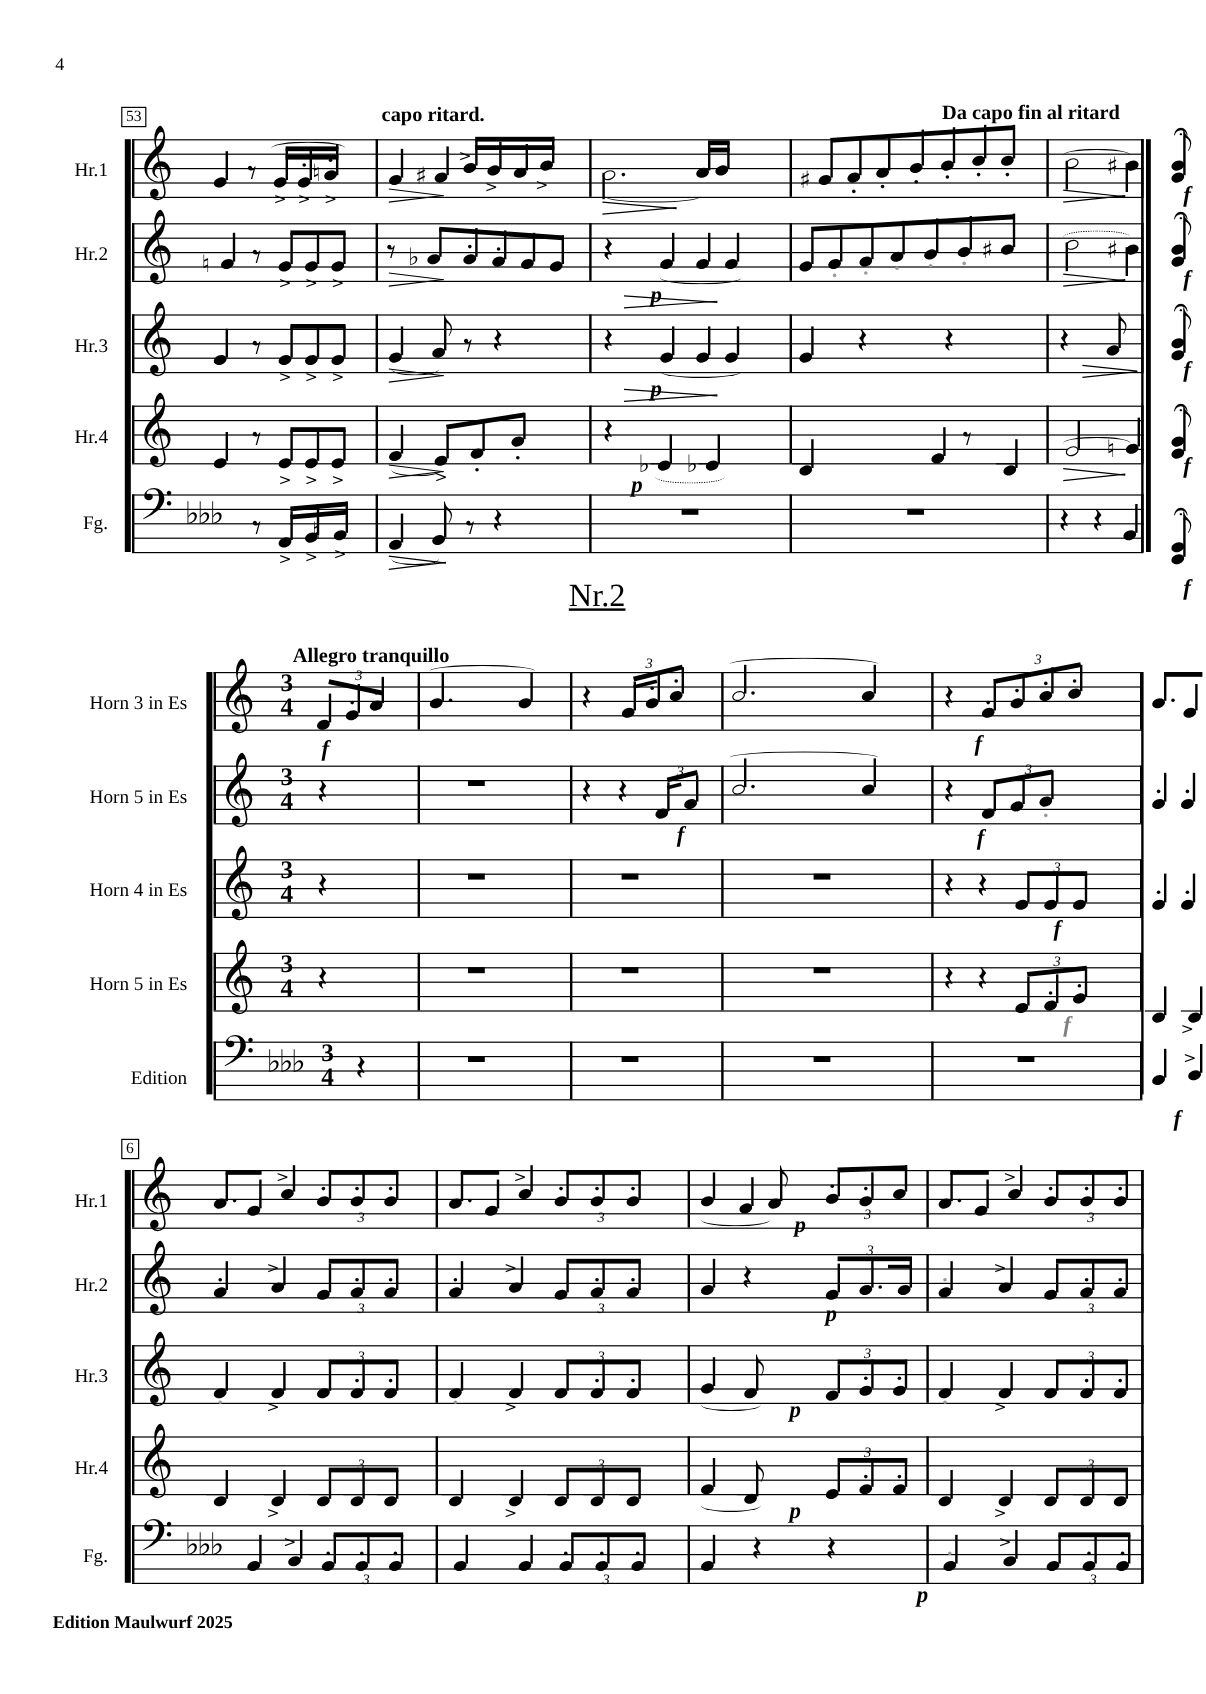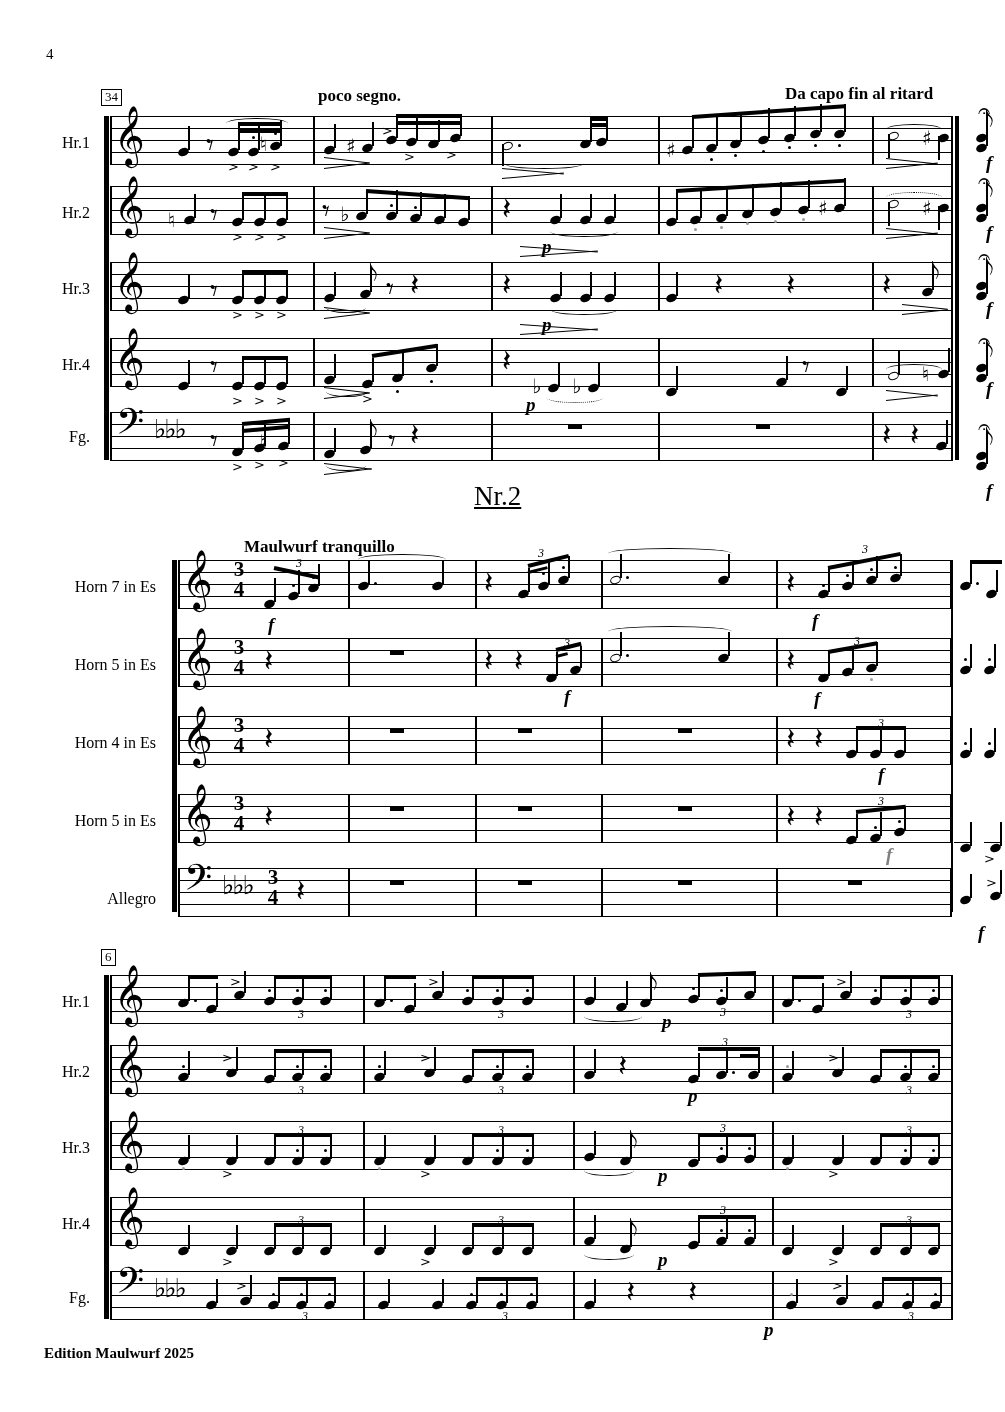--- a/index.html
+++ b/index.html
@@ -101,22 +101,22 @@
 </style>
 </head>
 <body>
 
 <div class="page">
 
   <div class="page-number">4</div>
 
   <div class="system" style="left:0;top:0;width:1005px;height:500px;">
 
-    <div class="rehearsal" style="left:101px;top:89px;">34</div>
-    <div class="marking" style="left:318px;top:86px;">poco segno.</div>
+    <div class="rehearsal" style="left:101px;top:89px;">53</div>
+    <div class="marking" style="left:318px;top:86px;">capo ritard.</div>
     <div class="marking" style="left:785px;top:84px;">Da capo fin al ritard</div>
 
     <div class="brace" style="left:104px;top:116px;width:5px;height:344px;"></div>
 
     <div class="instr-label" style="left:20px;top:134px;width:70px;">Hr.1</div>
     <div class="staff" style="left:110px;top:116px;width:843px;">
       <div class="lines" style="width:843px;">
           <i></i>
           <i></i>
           <i></i>
@@ -570,25 +570,25 @@
     <div class="dyn" style="left:986px;top:480px;">f</div>
 
     <div class="barline" style="left:951px;top:116px;height:344px;"></div>
     <div class="barline thick" style="left:955px;top:116px;height:344px;"></div>
   </div>
 
   <div class="title-nr" style="left:474px;top:481px;">Nr.2</div>
 
   <div class="system" style="left:0;top:0;width:1005px;height:1412px;">
 
-    <div class="tempo" style="left:244px;top:537px;">Maulwurf tranquillo</div>
+    <div class="tempo" style="left:244px;top:537px;">Allegro tranquillo</div>
 
     <div class="brace" style="left:172px;top:560px;width:5px;height:352px;"></div>
 
-    <div class="instr-label" style="left:46px;top:578px;width:110px;">Horn 7 in Es</div>
+    <div class="instr-label" style="left:46px;top:578px;width:110px;">Horn 3 in Es</div>
     <div class="staff" style="left:178px;top:560px;width:774px;">
       <div class="lines" style="width:774px;">
           <i></i>
           <i></i>
           <i></i>
           <i></i>
           <i></i>
         </div>
       <div class="clef treble" style="left:4px;top:-7px;">𝄞</div>
       <div class="timesig" style="left:50px;top:0px;width:22px;">
@@ -823,21 +823,21 @@
         <div class="stem" style="left:792px;top:28px;height:24px;"></div>
       <div class="ledger" style="left:776px;top:48px;"></div>
       <div class="nh" style="left:812px;top:50px;"></div>
         <div class="stem" style="left:822px;top:28px;height:24px;"></div>
       <div class="ledger" style="left:806px;top:48px;"></div>
 
       <div class="accent" style="left:806px;top:58px;">&gt;</div>
 
     </div>
 
-    <div class="instr-label" style="left:70px;top:890px;width:86px;">Allegro</div>
+    <div class="instr-label" style="left:70px;top:890px;width:86px;">Edition</div>
     <div class="staff" style="left:178px;top:868px;width:774px;">
       <div class="lines" style="width:774px;">
           <i></i>
           <i></i>
           <i></i>
           <i></i>
           <i></i>
         </div>
       <div class="clef bass" style="left:6px;top:-8px;">𝄢</div>
       <div class="keysig" style="left:44px;top:2px;">♭♭♭</div>

